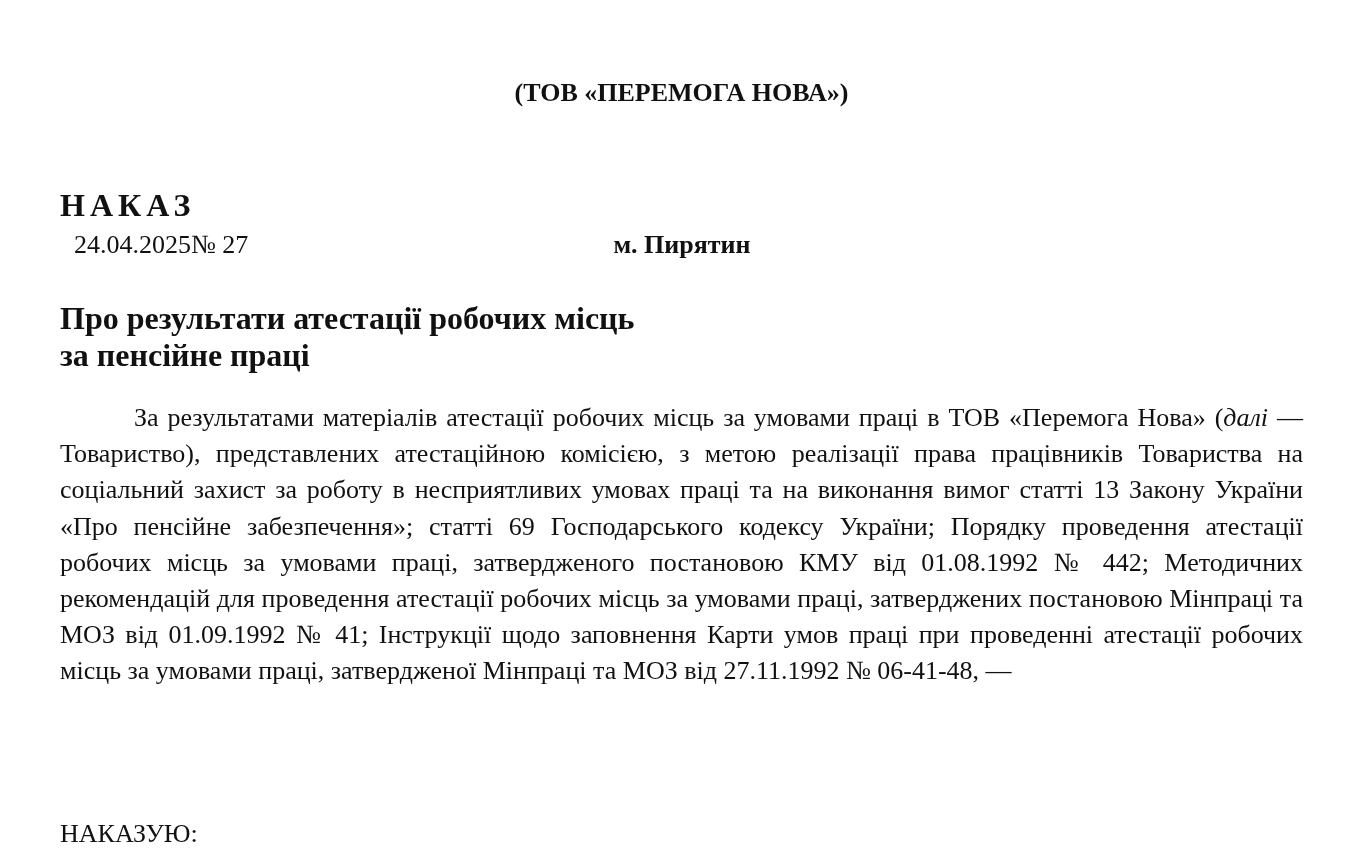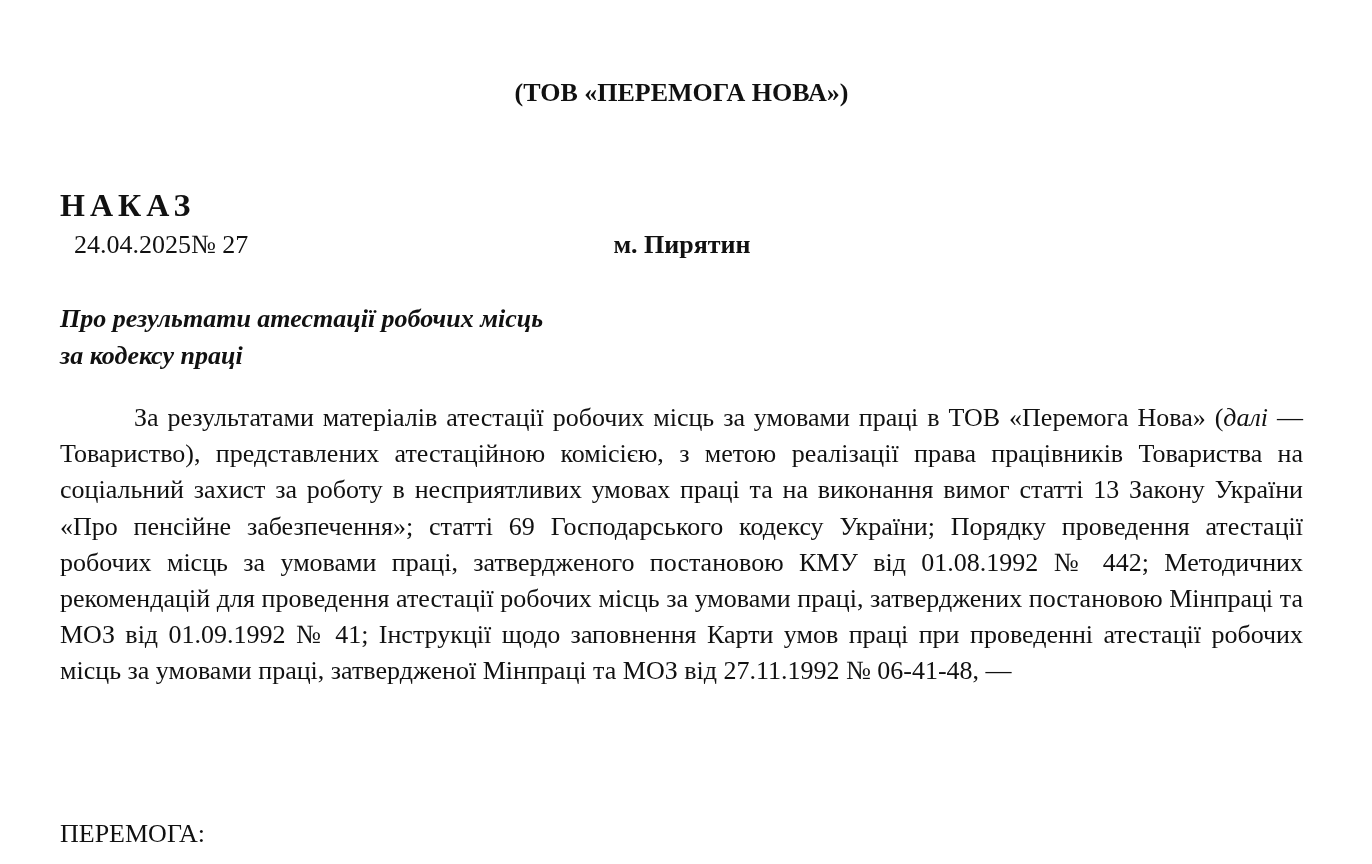--- a/index.html
+++ b/index.html
@@ -52,23 +52,22 @@
     display: flex;
     justify-content: flex-start;
   }
   .meta-row span { display: block; }
   .meta-city { position: absolute; left: 0; width: 1216px; text-align: center; pointer-events: none; font-weight: bold; }
   .subject {
     position: absolute;
     top: 300px;
     left: 0;
     font-weight: bold;
-    font-size: 26px;
+    font-size: 32px;
     line-height: 37px;
-    font-style: italic;
   }
   .body-text {
     position: absolute;
     top: 400px;
     left: 0;
     width: 1243px;
     font-size: 26px;
     line-height: 36.2px;
     text-align: justify;
     text-indent: 74px;
@@ -95,20 +94,20 @@
   <div class="order-heading">НАКАЗ</div>
 
   <div class="meta-row">
     <span>24.04.2025</span>
     <span class="meta-city">м. Пирятин</span>
     <span>№ 27</span>
   </div>
 
   <div class="subject">
     <div>Про результати атестації робочих місць</div>
-    <div>за кодексу праці</div>
+    <div>за пенсійне праці</div>
   </div>
 
   <div class="body-text"><span>За результатами матеріалів атестації робочих місць за умовами праці в ТОВ «Перемога Нова» (</span><em>далі</em><span> — Товариство), представлених атестаційною комісією, з метою реалізації права працівників Товариства на соціальний захист за роботу в несприятливих умовах праці та на виконання вимог статті 13 Закону України «Про пенсійне забезпечення»; статті 69 Господарського кодексу України; Порядку проведення атестації робочих місць за умовами праці, затвердженого постановою КМУ від 01.08.1992 № 442; Методичних рекомендацій для проведення атестації робочих місць за умовами праці, затверджених постановою Мінпраці та МОЗ від 01.09.1992 № 41; Інструкції щодо заповнення Карти умов праці при проведенні атестації робочих місць за умовами праці, затвердженої Мінпраці та МОЗ від 27.11.1992 № 06-41-48, —</span></div>
 
-  <div class="directive">ПЕРЕМОГА:</div>
+  <div class="directive">НАКАЗУЮ:</div>
 
 </div>
 
 </body></html>

